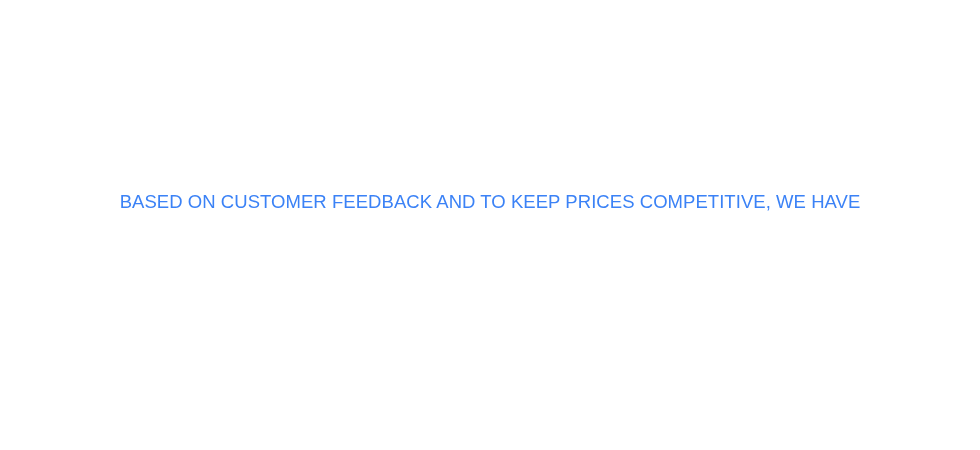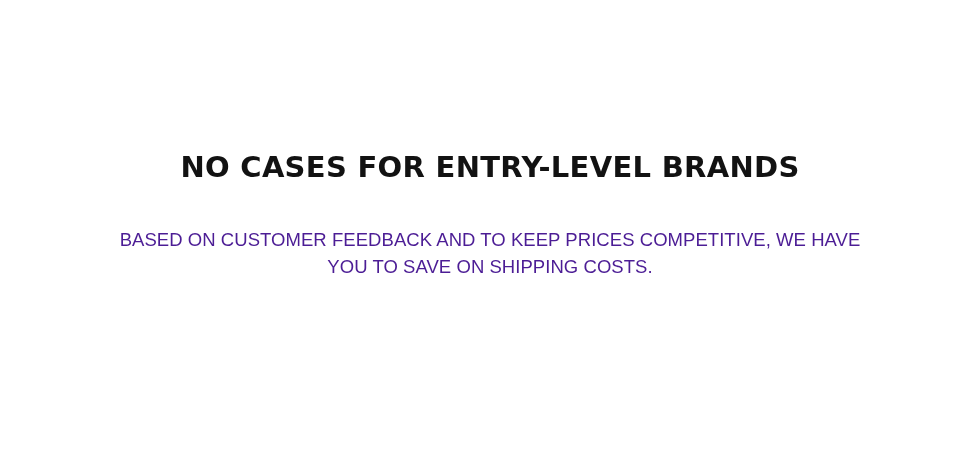--- a/index.html
+++ b/index.html
@@ -49,35 +49,33 @@
 
   .notice-body {
     margin: 0;
     padding-top: 40px;
     width: 800px;
     font-family: "Liberation Sans", sans-serif;
     font-size: 18.5px;
     font-weight: 400;
     line-height: 27px;
     letter-spacing: 0.05px;
-    color: #4c1d95;
+    color: #3b82f6;
     text-align: center;
   }
 
   .notice-body .body-line {
     display: block;
   }
 </style>
 </head>
 <body>
 
 <section class="notice-section">
   <div class="notice-inner">
 
-    <h2 class="notice-heading">NO CASES FOR ENTRY-LEVEL BRANDS</h2>
 
     <p class="notice-body">
       <span class="body-line">BASED ON CUSTOMER FEEDBACK AND TO KEEP PRICES COMPETITIVE, WE HAVE</span>
-      <span class="body-line">YOU TO SAVE ON SHIPPING COSTS.</span>
     </p>
 
   </div>
 </section>
 
 </body></html>

